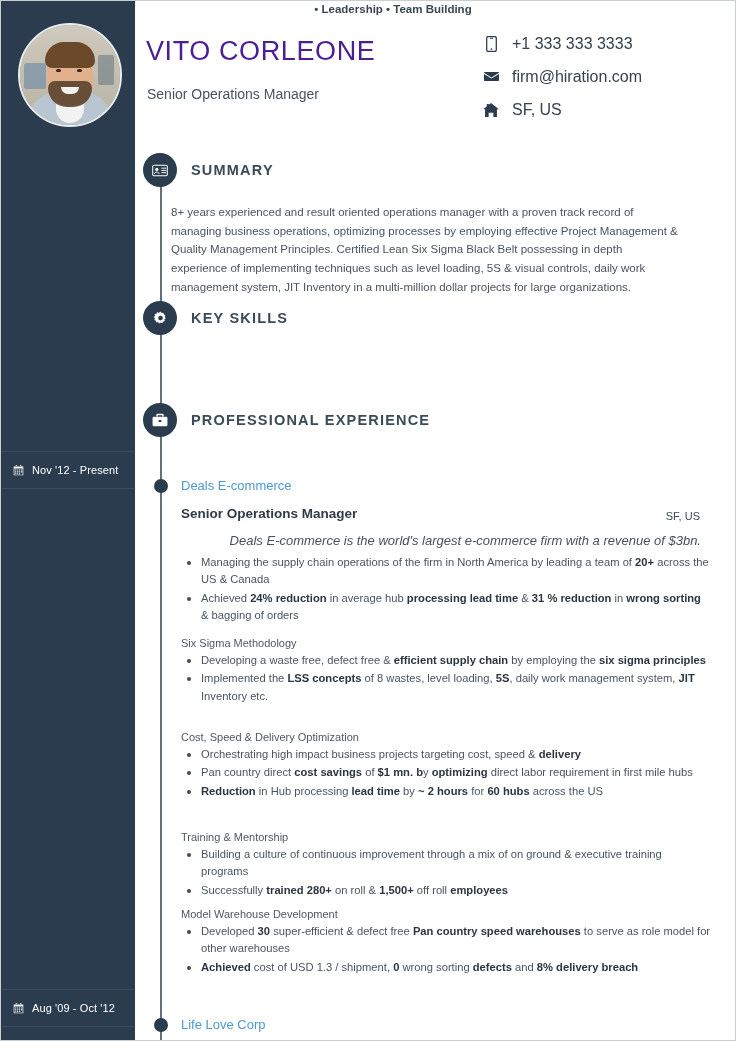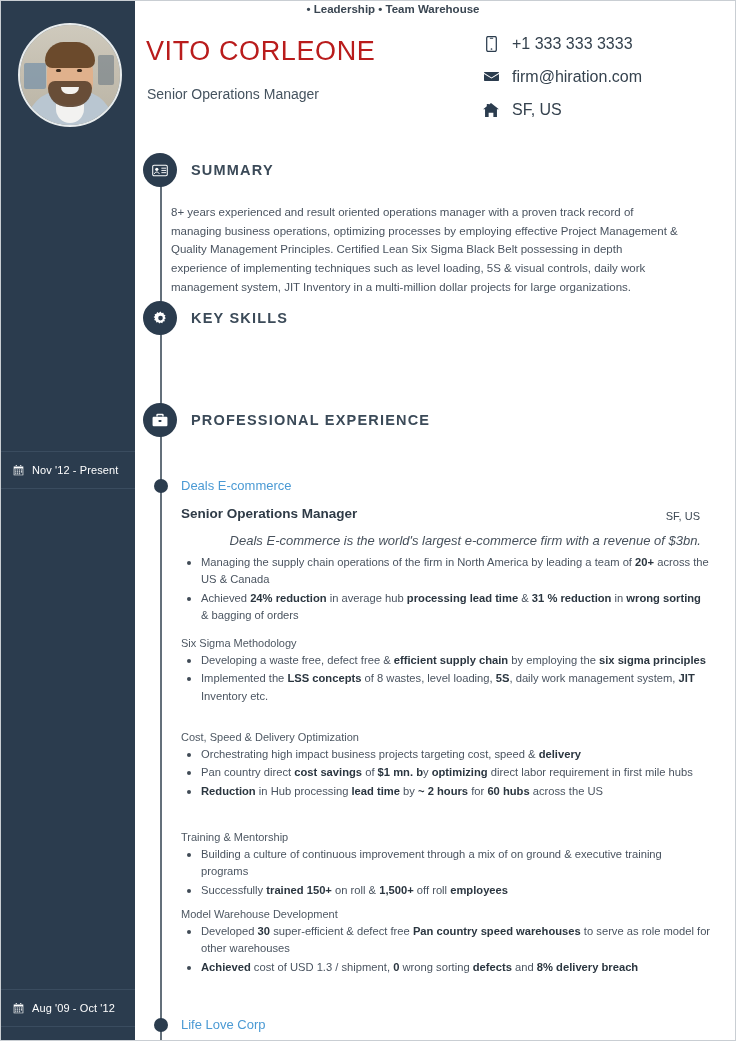--- a/index.html
+++ b/index.html
@@ -134,21 +134,21 @@
     width: 601px;
     height: 1041px;
   }
 
   
   #hdr-name {
     position: absolute;
     left: 11px; top: 35px;
     font-size: 27px;
     letter-spacing: .6px;
-    color: #b91c1c;
+    color: #4c1d95;
     font-weight: 400;
   }
   #hdr-title {
     position: absolute;
     left: 12px; top: 85px;
     font-size: 14px;
     color: #45535f;
   }
   .contact-list {
     position: absolute;
@@ -394,21 +394,21 @@
     <div class="sec-head" style="top:300px;">
       <span class="sec-bullet">
         <svg width="15" height="15" viewBox="0 0 20 20" fill="currentColor">
           <path d="M10 0.8l1.5 1.9 2.4-.5.5 2.4 2.3.9-1.1 2.2 1.5 1.9-1.9 1.5.5 2.4-2.4.5-.9 2.3-2.2-1.1-1.9 1.5-1.5-1.9-2.4.5-.5-2.4-2.3-.9 1.1-2.2L0.8 8.1 2.7 6.6l-.5-2.4 2.4-.5.9-2.3 2.2 1.1z"></path>
           <circle cx="10" cy="9.4" r="3.1" fill="#2b3c4e"></circle>
         </svg>
       </span>
       <span class="sec-title">KEY SKILLS</span>
     </div>
     <div id="skills-text">
-      <div>• Leadership • Team Warehouse</div>
+      <div>• Leadership • Team Building</div>
     </div>
 
     <div class="sec-head" style="top:402px;">
       <span class="sec-bullet">
         <svg width="16" height="14" viewBox="0 0 20 17" fill="currentColor">
           <path d="M7 0.8h6a1.6 1.6 0 0 1 1.6 1.6v1.6h-1.8V2.6H7.2v1.4H5.4V2.4A1.6 1.6 0 0 1 7 0.8z"></path>
           <rect x="0.7" y="4.4" width="18.6" height="11.8" rx="1.5"></rect>
           <rect x="8.2" y="8.4" width="3.6" height="2.6" rx="0.5" fill="#2b3c4e"></rect>
         </svg>
       </span>
@@ -444,21 +444,21 @@
             <li>Orchestrating high impact business projects targeting cost, speed &amp; <b>delivery</b></li>
             <li>Pan country direct <b>cost savings</b> of <b>$1 mn. b</b>y <b>optimizing</b> direct labor requirement in first mile hubs</li>
             <li><b>Reduction</b> in Hub processing <b>lead time</b> by <b>~ 2 hours</b> for <b>60 hubs</b> across the US</li>
           </ul>
       </div>
 
       <div class="grp" style="top:812px;">
         <div class="grp-label">Training &amp; Mentorship</div>
         <ul class="pts">
             <li>Building a culture of continuous improvement through a mix of on ground &amp; executive training programs</li>
-            <li>Successfully <b>trained 150+</b> on roll &amp; <b>1,500+</b> off roll <b>employees</b></li>
+            <li>Successfully <b>trained 280+</b> on roll &amp; <b>1,500+</b> off roll <b>employees</b></li>
           </ul>
       </div>
 
       <div class="grp" style="top:889px;">
         <div class="grp-label">Model Warehouse Development</div>
         <ul class="pts">
             <li>Developed <b>30</b> super-efficient &amp; defect free <b>Pan country speed warehouses</b> to serve as role model for other warehouses</li>
             <li><b>Achieved</b> cost of USD 1.3 / shipment, <b>0</b> wrong sorting <b>defects</b> and <b>8% delivery breach</b></li>
           </ul>
       </div>

